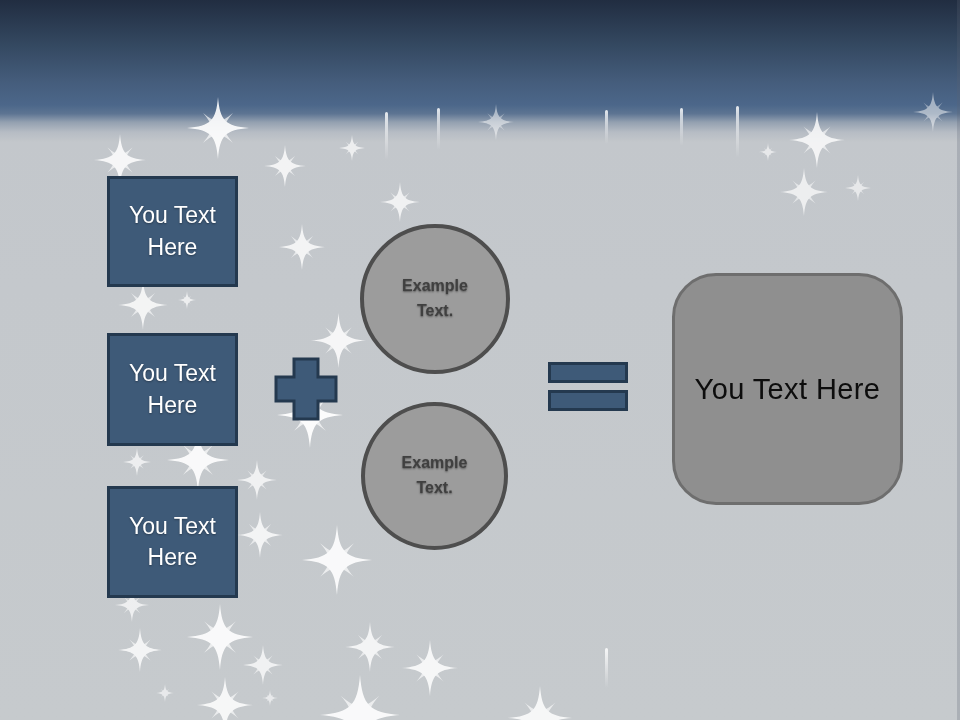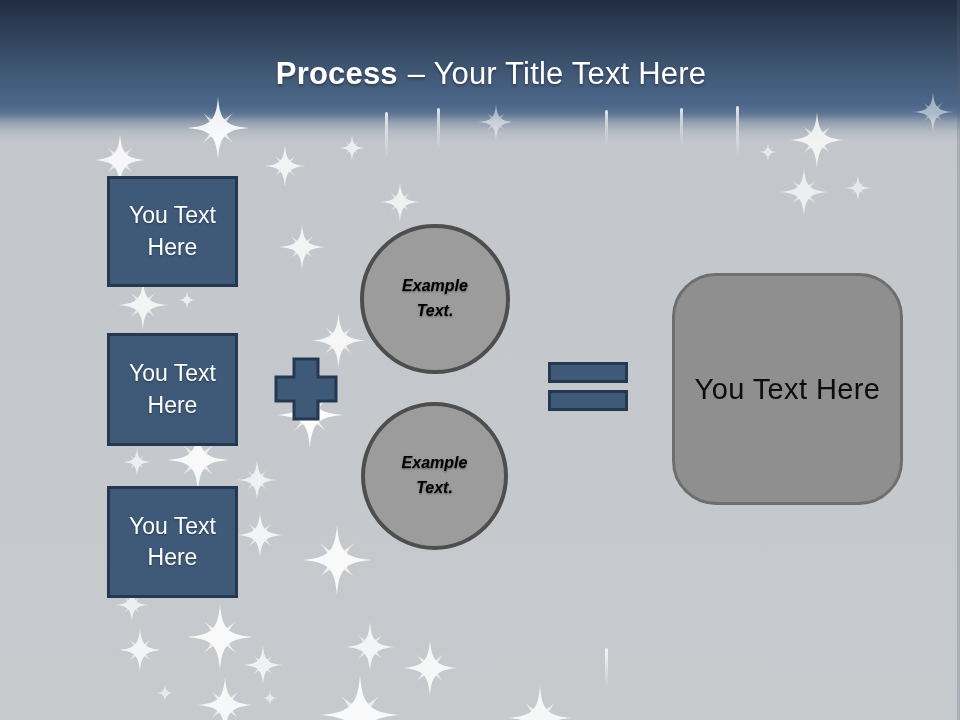--- a/index.html
+++ b/index.html
@@ -60,21 +60,21 @@
   .equals-shape{left:548px;top:362px;width:80px;height:50px;display:block;}
   .eq-bar{
     position:absolute;left:0;width:80px;height:21px;box-sizing:border-box;
     background:#3e5a78;border:3px solid #24394f;
   }
   .eq-bar.top{top:0;}
   .eq-bar.bottom{top:28px;}
   .gray-circle{
     border-radius:50%;
     background:#9c9c9c;border:4px solid #4e4e4e;
-    color:#000000;font-weight:bold;font-style:italic;font-size:16px;line-height:1.55;
+    color:#404040;font-weight:bold;font-size:16px;line-height:1.55;
     text-shadow:0 1px 2px rgba(0,0,0,.45);
   }
   .gray-circle .lbl{width:86px;}
   .circle-1{left:360px;top:224px;width:150px;height:150px;}
   .circle-2{left:361px;top:402px;width:147px;height:148px;}
   .result-box{
     left:672px;top:273px;width:231px;height:232px;
     background:#8f8f8f;border:3px solid #6e6e6e;border-radius:44px;
     color:#0d0d0d;font-size:29px;letter-spacing:.4px;
   }
@@ -193,23 +193,20 @@
         <use href="#sym-sparkle"></use>
       </svg>
       <div class="streak" style="left: 385px; top: 112px; height: 48px;"></div>
       <div class="streak" style="left: 437px; top: 108px; height: 42px;"></div>
       <div class="streak" style="left: 605px; top: 110px; height: 34px;"></div>
       <div class="streak" style="left: 680px; top: 108px; height: 38px;"></div>
       <div class="streak" style="left: 736px; top: 106px; height: 52px;"></div>
       <div class="streak" style="left: 605px; top: 648px; height: 40px;"></div>
     </div>
 
-  <div class="title-row">
-    <span class="title-bold">Process</span><span class="title-rest">– Your Title Text Here</span>
-  </div>
 
   <div class="shape blue-box box-1">
     <span class="lbl">You Text Here</span>
   </div>
   <div class="shape blue-box box-2">
     <span class="lbl">You Text Here</span>
   </div>
   <div class="shape blue-box box-3">
     <span class="lbl">You Text Here</span>
   </div>

